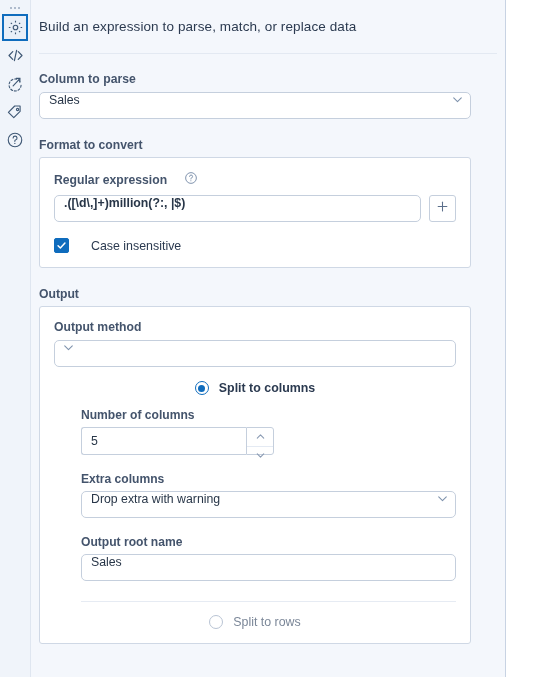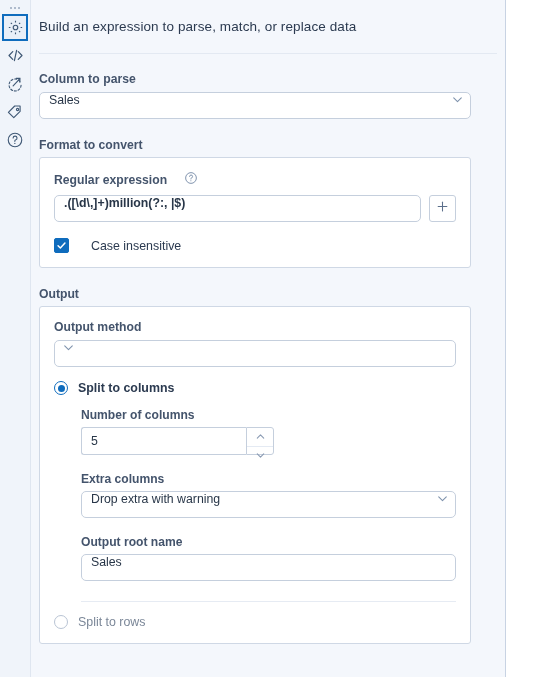--- a/index.html
+++ b/index.html
@@ -192,20 +192,21 @@
     font-size: 12.4px;
     color: #2b3a50;
   }
 
   
   .radiorow {
     display: flex;
     align-items: center;
     gap: 10px;
     margin-top: 14px;
+    justify-content: center;
   }
   .radio {
     width: 14px;
     height: 14px;
     border-radius: 50%;
     border: 1.5px solid #0f6cbd;
     box-sizing: border-box;
     display: flex;
     align-items: center;
     justify-content: center;

